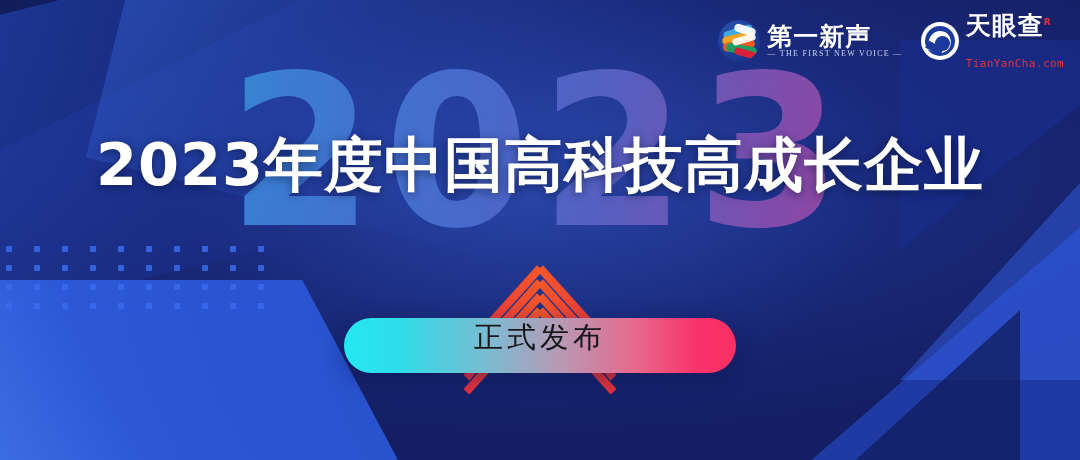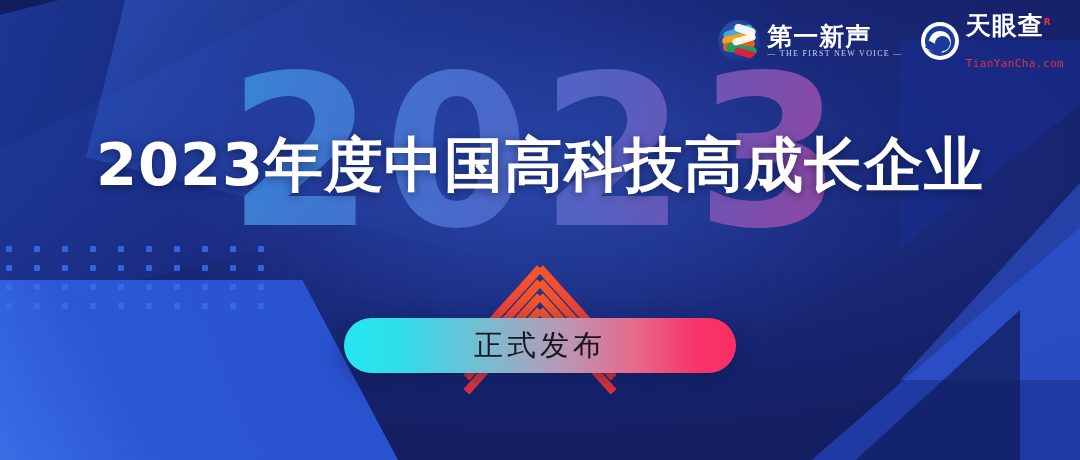--- a/index.html
+++ b/index.html
@@ -166,21 +166,20 @@
     position: absolute;
     left: 50%; top: 318px;
     transform: translateX(-50%);
     width: 392px; height: 55px;
     border-radius: 28px;
     background: linear-gradient(90deg,
         #24e8ef 0%, #2fdcea 14%, #7fb9cf 38%,
         #b79ab5 55%, #e76a8c 74%, #f7336b 90%, #fb2f63 100%);
     box-shadow: 0 6px 22px rgba(10,20,70,.45);
     display: flex;
-    align-items: center;
     justify-content: center;
   }
   .pill-label {
     font-family: "DejaVu Sans", "Liberation Sans", sans-serif;
     font-size: 29px;
     font-weight: 400;
     color: #17181c;
     letter-spacing: 4px;
   }
 

